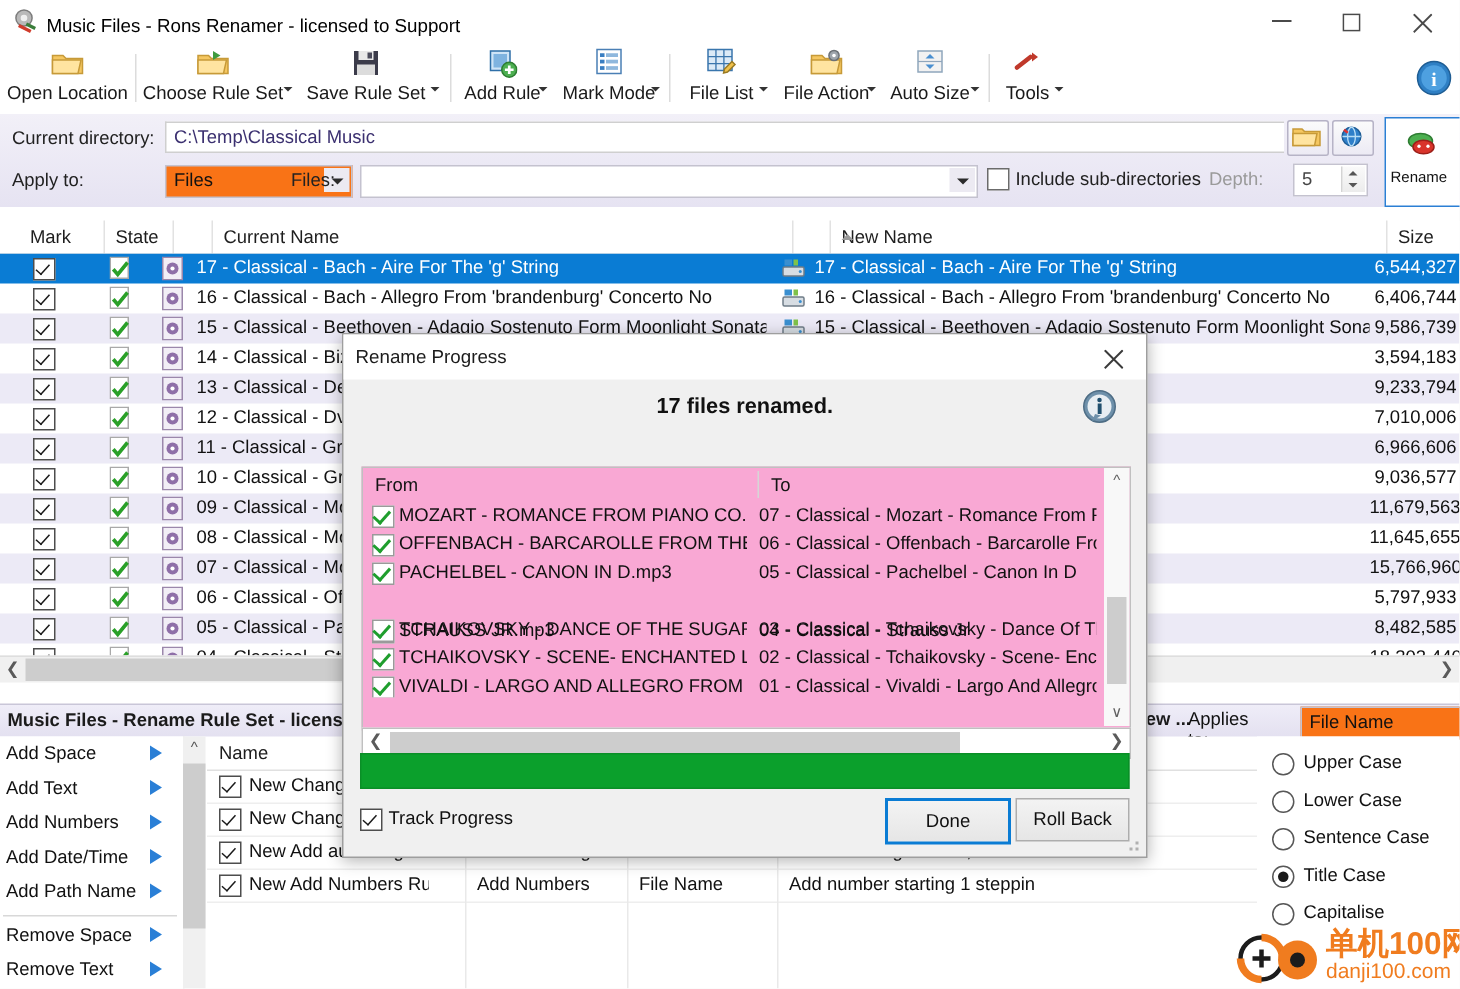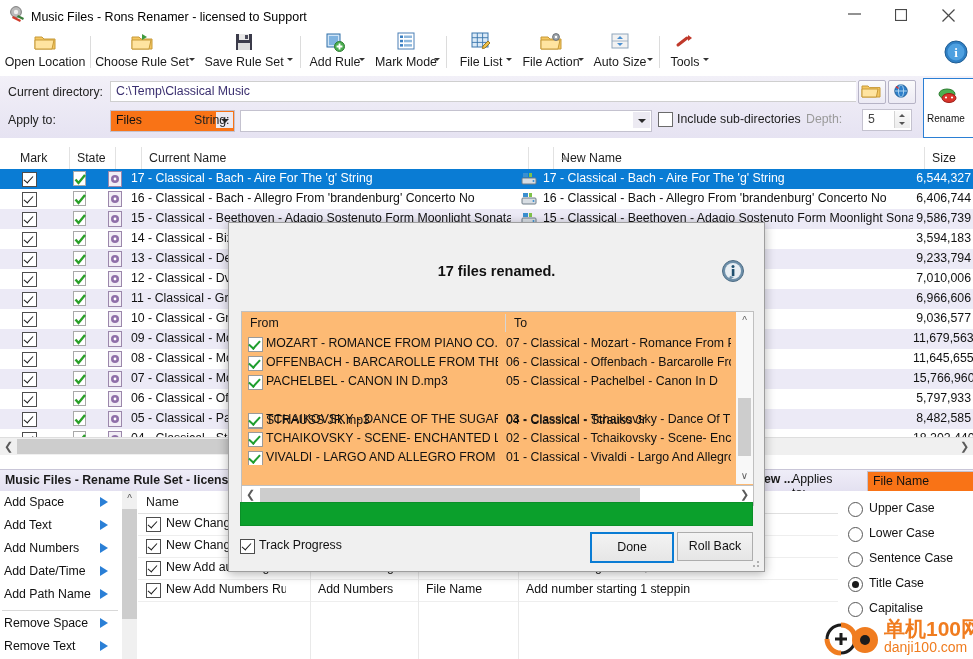--- a/index.html
+++ b/index.html
@@ -123,21 +123,21 @@
   
   .dlg{position:absolute;left:228px;top:222px;width:535px;height:348px;background:#f0f0f0;
     border:1px solid #9e9e9e;box-shadow:0 2px 10px rgba(0,0,0,.30);}
   .dlg-tb{position:absolute;left:0;top:0;width:535px;height:30px;background:#fff;}
   .dlg-tb .dt{position:absolute;left:8px;top:8px;font-size:12.5px;color:#1b1b1b;}
   .dlg-x{position:absolute;right:0;top:0;width:44px;height:30px;cursor:default;}
   .dlg-x svg{position:absolute;left:16px;top:10px;}
   .dlg-head{position:absolute;left:0;top:36px;width:535px;height:32px;}
   .dlg-head .hh{position:absolute;left:0;top:4px;width:535px;text-align:center;font-size:14.5px;font-weight:bold;color:#111;}
   .infoicon{position:absolute;right:18px;top:0;width:26px;height:26px;}
-  .dlg-list{position:absolute;left:12px;top:88px;width:511px;height:174px;background:#fdba74;border:1px solid #c0c0c0;}
+  .dlg-list{position:absolute;left:12px;top:88px;width:511px;height:174px;background:#f9a8d4;border:1px solid #c0c0c0;}
   .dl-h{position:absolute;top:0;height:22px;}
   .dl-h span{position:absolute;left:8px;top:4px;font-size:12.3px;color:#141414;}
   .dl-hsep{position:absolute;left:263px;top:2px;width:1px;height:18px;background:#d6d6d6;}
   .dl-rows{position:absolute;left:0;top:22px;width:493px;height:131px;overflow:hidden;}
   .dl-row{position:absolute;left:0;width:493px;height:19px;}
   .dl-from{position:absolute;left:24px;top:2px;width:232px;font-size:12.3px;color:#111;white-space:nowrap;overflow:hidden;}
   .dl-to{position:absolute;left:264px;top:2px;width:225px;font-size:12.3px;color:#111;white-space:nowrap;overflow:hidden;}
   .dl-chk{position:absolute;left:6px;top:3px;width:13px;height:13px;background:#fff;border:1px solid #9a9a9a;}
   .dl-chk:after{content:"";position:absolute;left:2px;top:0px;width:5px;height:9px;border:solid #1f9e2d;border-width:0 2.4px 2.4px 0;transform:rotate(42deg);}
   .dl-vsb{position:absolute;right:0;top:0;width:17px;height:172px;background:#f8f8f8;}
@@ -337,21 +337,21 @@
         <path d="M2.9 8h12.2" stroke="#b8ddf5" stroke-width="0.9"></path>
         <path d="M4 3.5l2.5 2" stroke="#d33" stroke-width="1.6"></path>
       </svg>
   </div>
 
   <div class="lbl-apply">Apply to:</div>
   <div class="combo" style="left:110px;top:110px;width:76px;">
     <span class="cv">Files</span>
     <span class="carr"></span>
   </div>
-  <div class="lbl-filter">String:</div>
+  <div class="lbl-filter">Files:</div>
   <div class="filterbox">
     <span class="carr"></span>
   </div>
   <div class="chk-sub"></div>
   <div class="lbl-sub">Include sub-directories</div>
   <div class="lbl-depth">Depth:</div>
   <div class="depthbox">
     <span class="dv">5</span>
     <span class="spin"></span>
   </div>
@@ -925,20 +925,29 @@
       <path d="M19 36 A14 14 0 0 1 5 22" fill="none" stroke="#f07c1f" stroke-width="5"></path>
       <path d="M19 16v12M13 22h12" stroke="#1c1c1c" stroke-width="3"></path>
       <circle cx="43" cy="23" r="13" fill="#f07c1f"></circle>
       <circle cx="43" cy="23" r="5" fill="#1c1c1c"></circle>
     </svg>
     <span class="wtxt1">单机100网</span>
     <span class="wtxt2">danji100.com</span>
   </div>
 
   <div class="dlg">
+    <div class="dlg-tb">
+      <span class="dt">Rename Progress</span>
+      <span class="dlg-x">
+        <svg width="13" height="13">
+            <line x1="0.5" y1="0.5" x2="12.5" y2="12.5" stroke="#3a3a3a" stroke-width="1.3"></line>
+            <line x1="12.5" y1="0.5" x2="0.5" y2="12.5" stroke="#3a3a3a" stroke-width="1.3"></line>
+          </svg>
+      </span>
+    </div>
 
     <div class="dlg-head">
       <div class="hh">17 files renamed.</div>
       <span class="infoicon">
         <svg width="26" height="26" viewBox="0 0 26 26">
             <circle cx="13" cy="12" r="10.5" fill="#6e90aa" stroke="#4e6d85"></circle>
             <circle cx="13" cy="12" r="8" fill="#e8eef3"></circle>
             <path d="M10 17l-2 5 6-4z" fill="#6e90aa"></path>
             <circle cx="13" cy="7.6" r="1.5" fill="#20506f"></circle>
             <rect x="11.8" y="10" width="2.6" height="7" fill="#20506f"></rect>

